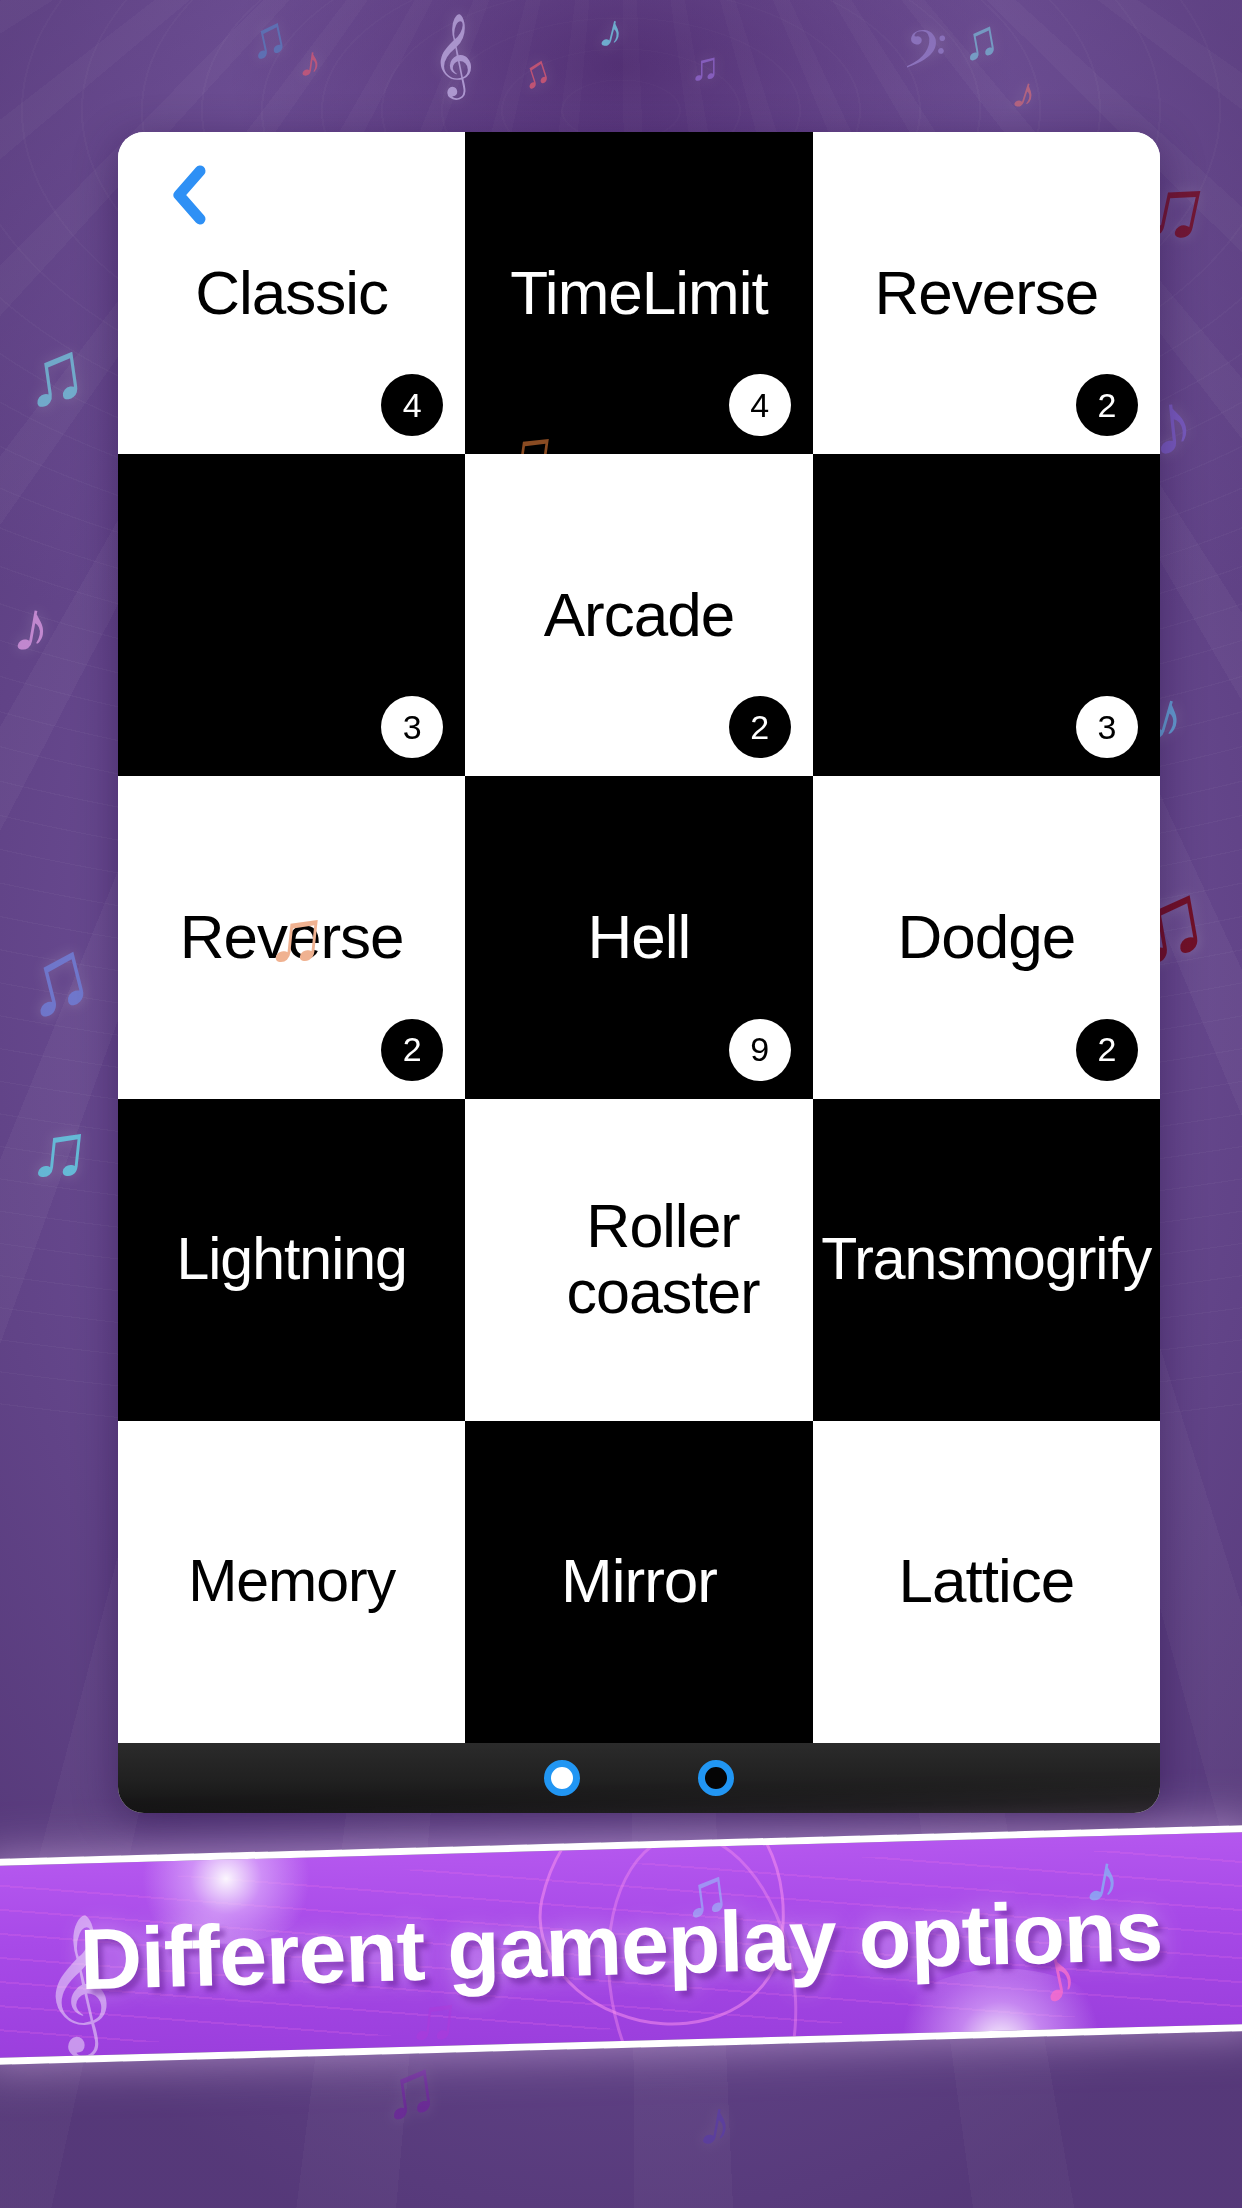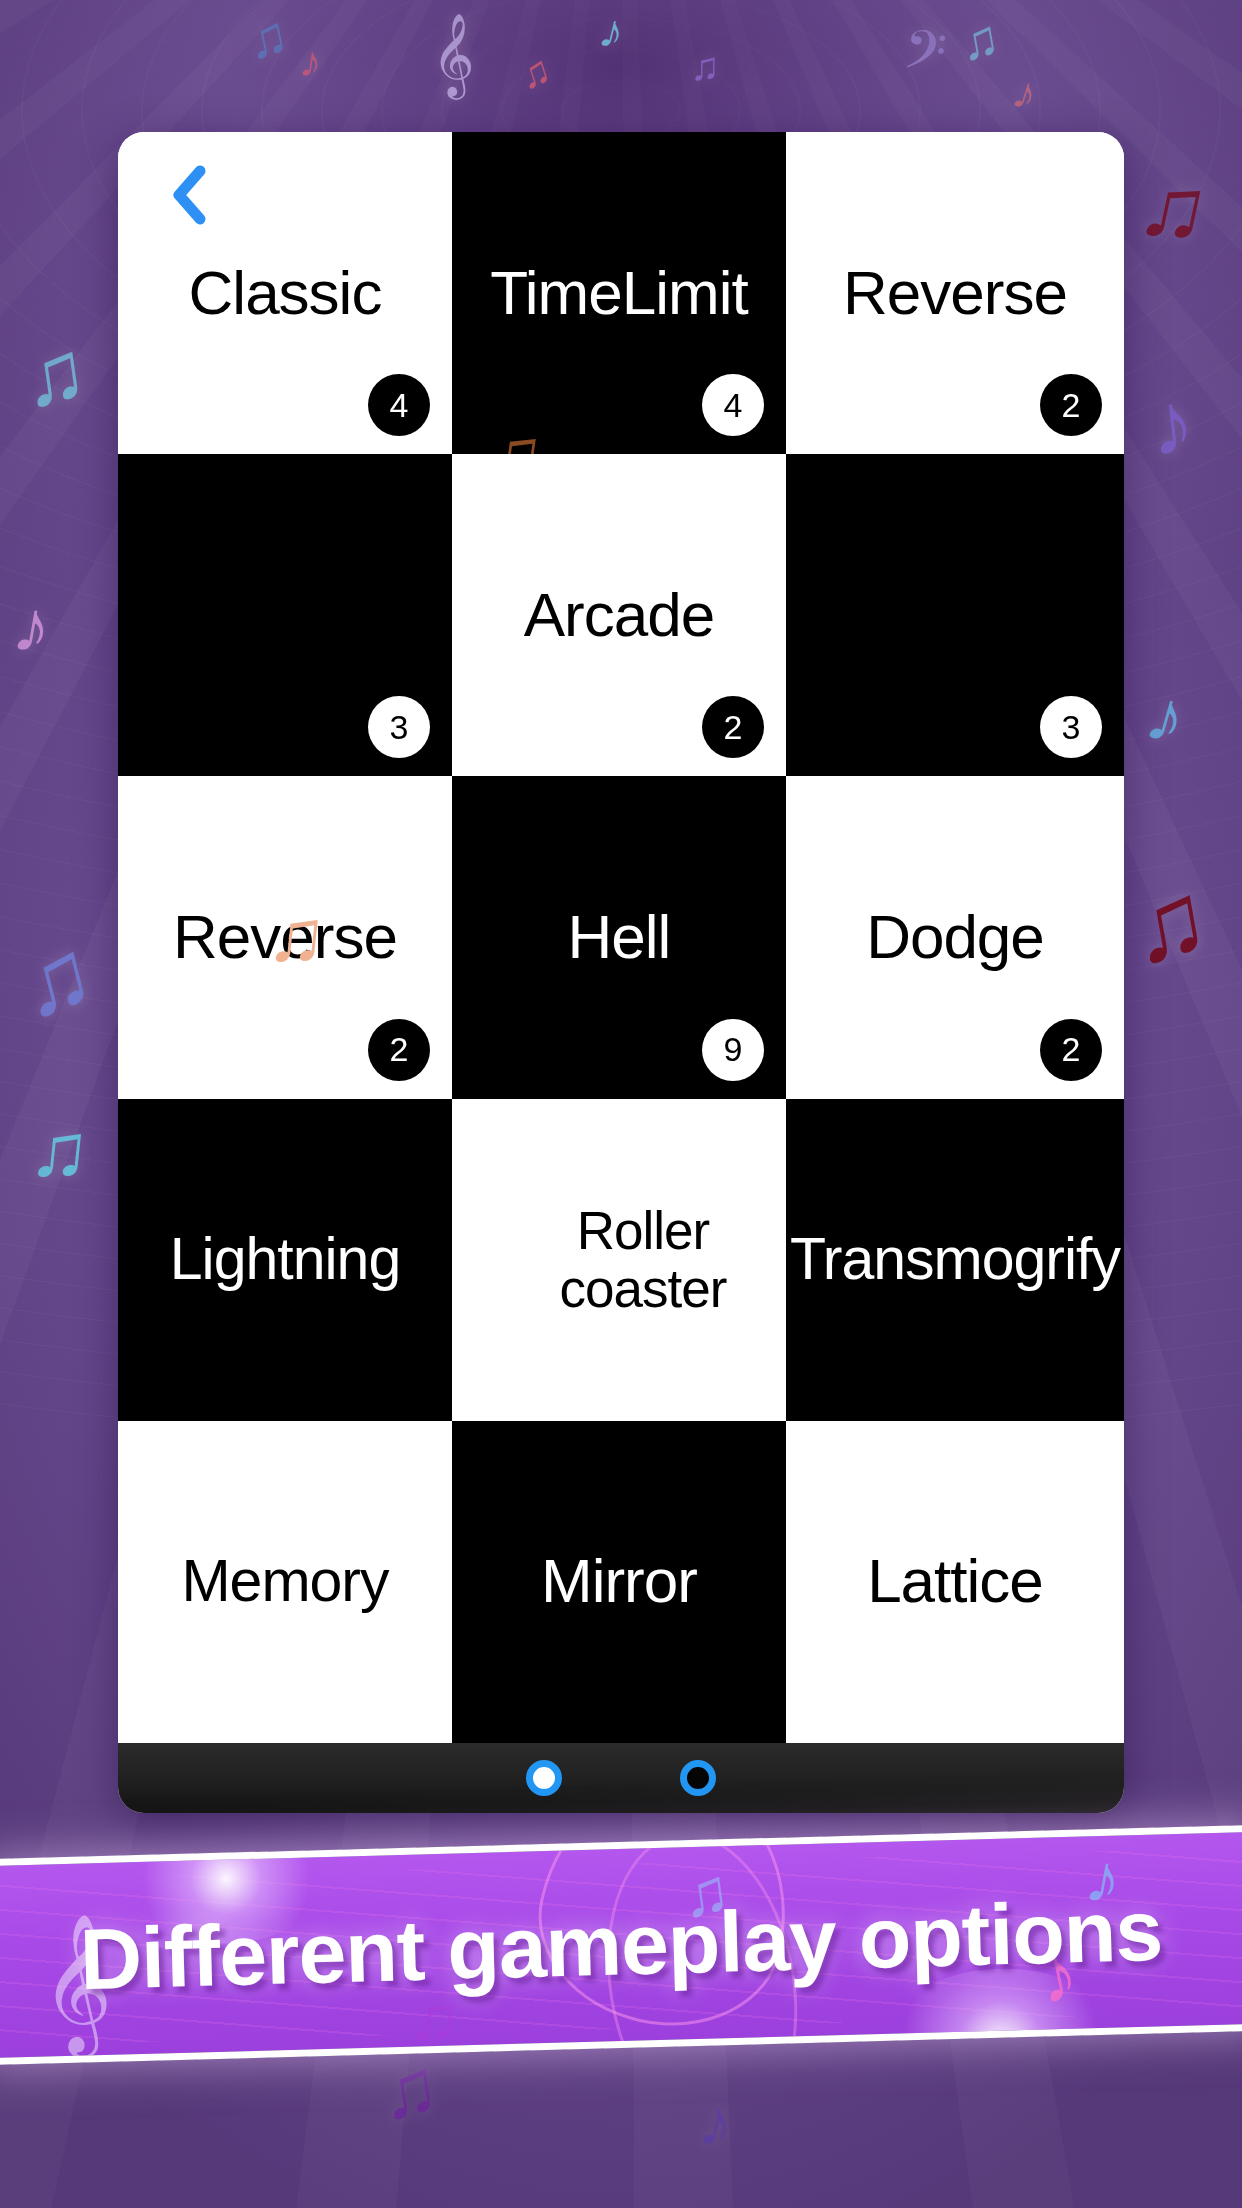--- a/index.html
+++ b/index.html
@@ -33,31 +33,32 @@
 
   
   .bnote{position:absolute;pointer-events:none;line-height:1;
          text-shadow:0 0 14px rgba(255,255,255,.25);}
 
   
   #phone{
     position:absolute;left:118px;top:132px;width:1006px;height:1681px;
     border-radius:26px;overflow:hidden;background:#fff;
     box-shadow:0 10px 44px rgba(30,6,60,.45);
+    padding-left:36px;
   }
   #grid{position:absolute;left:0;top:0;right:0;height:1611px;
         display:grid;grid-template-columns:repeat(3,1fr);grid-template-rows:repeat(5,1fr);}
   .tile{position:relative;display:flex;align-items:center;justify-content:center;
         box-sizing:border-box;}
   .tile.w{background:#ffffff;color:#000;}
   .tile.b{background:#000000;color:#fff;}
   .tile .label{font-size:62px;font-weight:400;letter-spacing:-1px;text-align:center;
         line-height:1.08;padding:0 4px;white-space:pre-line;}
   .tile .label.sm{font-size:59px;}
-  .tile .label.xs{font-size:53px;margin-left:48px;}
+  .tile .label.xs{font-size:61px;margin-left:48px;}
 
   
   .badge{position:absolute;right:22px;bottom:18px;width:62px;height:62px;border-radius:50%;
         display:flex;align-items:center;justify-content:center;font-size:34px;font-weight:400;}
   .badge.dark{background:#000;color:#fff;}
   .badge.light{background:#fff;color:#000;}
 
   
   .backbtn{position:absolute;left:36px;top:30px;width:66px;height:66px;}
   .backbtn svg{display:block;}

